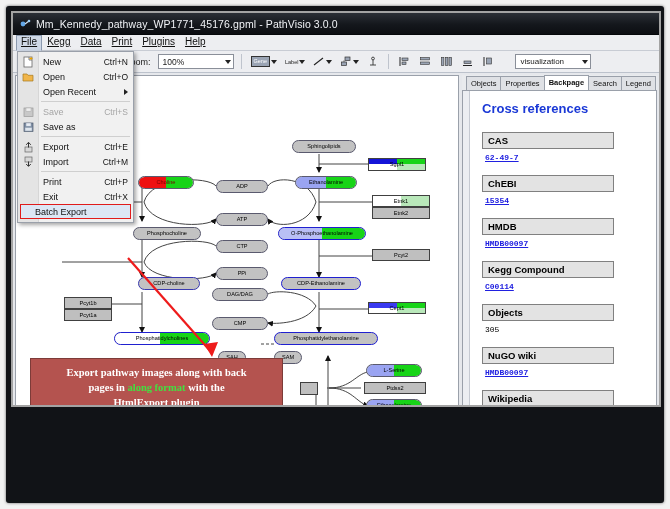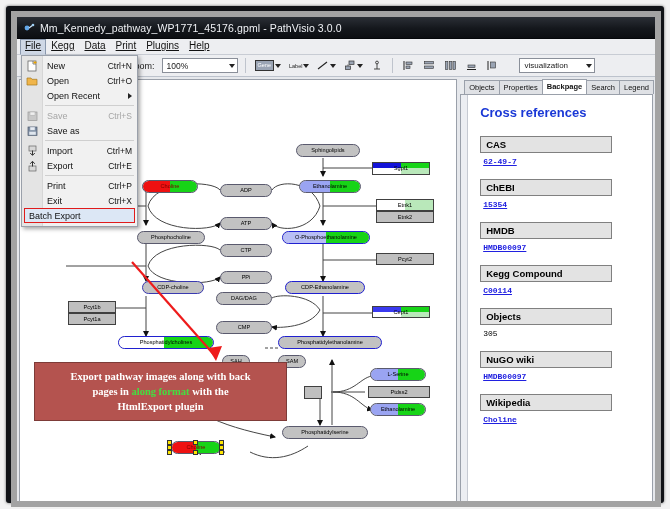--- a/index.html
+++ b/index.html
@@ -19,23 +19,23 @@
   
   .outer-frame {
     position: absolute;
     left: 6px; top: 6px; width: 658px; height: 497px;
     background: #111317;
     border-radius: 3px;
     box-shadow: 0 0 3px rgba(0,0,0,.6);
   }
   .app-window {
     position: absolute;
-    left: 11px; top: 11px; width: 650px; height: 496px;
+    left: 11px; top: 11px; width: 650px; height: 396px;
     background: #fef9c3;
-    border: 6px solid #a3a3a3;
+    border: 2px solid #a3a3a3;
     overflow: hidden;
   }
   
   .titlebar {
     position: relative;
     height: 22px;
     background: linear-gradient(#2b2f36, #14171c 55%, #0c0e12);
     border-bottom: 1px solid #05070a;
     display: flex; align-items: center;
     padding-left: 6px;
@@ -252,21 +252,21 @@
     width: 0; height: 0;
     border-top: 3px solid transparent;
     border-bottom: 3px solid transparent;
     border-left: 4px solid #222;
   }
   .dd-row.highlight {
     background: #dce7f5;
     outline: 1.5px solid #e01b1b;
     outline-offset: -1px;
     margin: 0 2px;
-    padding-left: 5px;
+    padding-left: 15px;
   }
 
   
   .callout {
     position: absolute;
     left: 14px; top: 282px;
     width: 253px; height: 59px;
     background: #b4534f;
     border: 1px solid #7d3b38;
     z-index: 50;
@@ -713,34 +713,34 @@
           <rect x="3" y="6.5" width="7" height="3.5" fill="#dfe6ee" stroke="#8a99ab" stroke-width=".5"></rect>
         </svg>
         <span class="dd-label">Save as</span>
         <span class="dd-accel"></span>
       </div>
 
       <div class="dd-sep"></div>
 
       <div class="dd-row">
         <svg class="dd-ico" viewBox="0 0 13 12">
+          <rect x="3" y="6" width="7" height="5" fill="#d8d8d8" stroke="#666" stroke-width=".7"></rect>
+          <path d="M6.5 6.5 L6.5 1.5 M4.2 3.8 L6.5 1.3 L8.8 3.8" stroke="#333" stroke-width="1" fill="none"></path>
+        </svg>
+        <span class="dd-label">Export</span>
+        <span class="dd-accel">Ctrl+E</span>
+      </div>
+
+      <div class="dd-row">
+        <svg class="dd-ico" viewBox="0 0 13 12">
           <rect x="3" y="1" width="7" height="5" fill="#d8d8d8" stroke="#666" stroke-width=".7"></rect>
           <path d="M6.5 5.5 L6.5 10 M4.2 8 L6.5 10.4 L8.8 8" stroke="#333" stroke-width="1" fill="none"></path>
         </svg>
         <span class="dd-label">Import</span>
         <span class="dd-accel">Ctrl+M</span>
-      </div>
-
-      <div class="dd-row">
-        <svg class="dd-ico" viewBox="0 0 13 12">
-          <rect x="3" y="6" width="7" height="5" fill="#d8d8d8" stroke="#666" stroke-width=".7"></rect>
-          <path d="M6.5 6.5 L6.5 1.5 M4.2 3.8 L6.5 1.3 L8.8 3.8" stroke="#333" stroke-width="1" fill="none"></path>
-        </svg>
-        <span class="dd-label">Export</span>
-        <span class="dd-accel">Ctrl+E</span>
       </div>
 
       <div class="dd-sep"></div>
 
       <div class="dd-row">
         <span class="dd-label">Print</span>
         <span class="dd-accel">Ctrl+P</span>
       </div>
       <div class="dd-row">
         <span class="dd-label">Exit</span>

